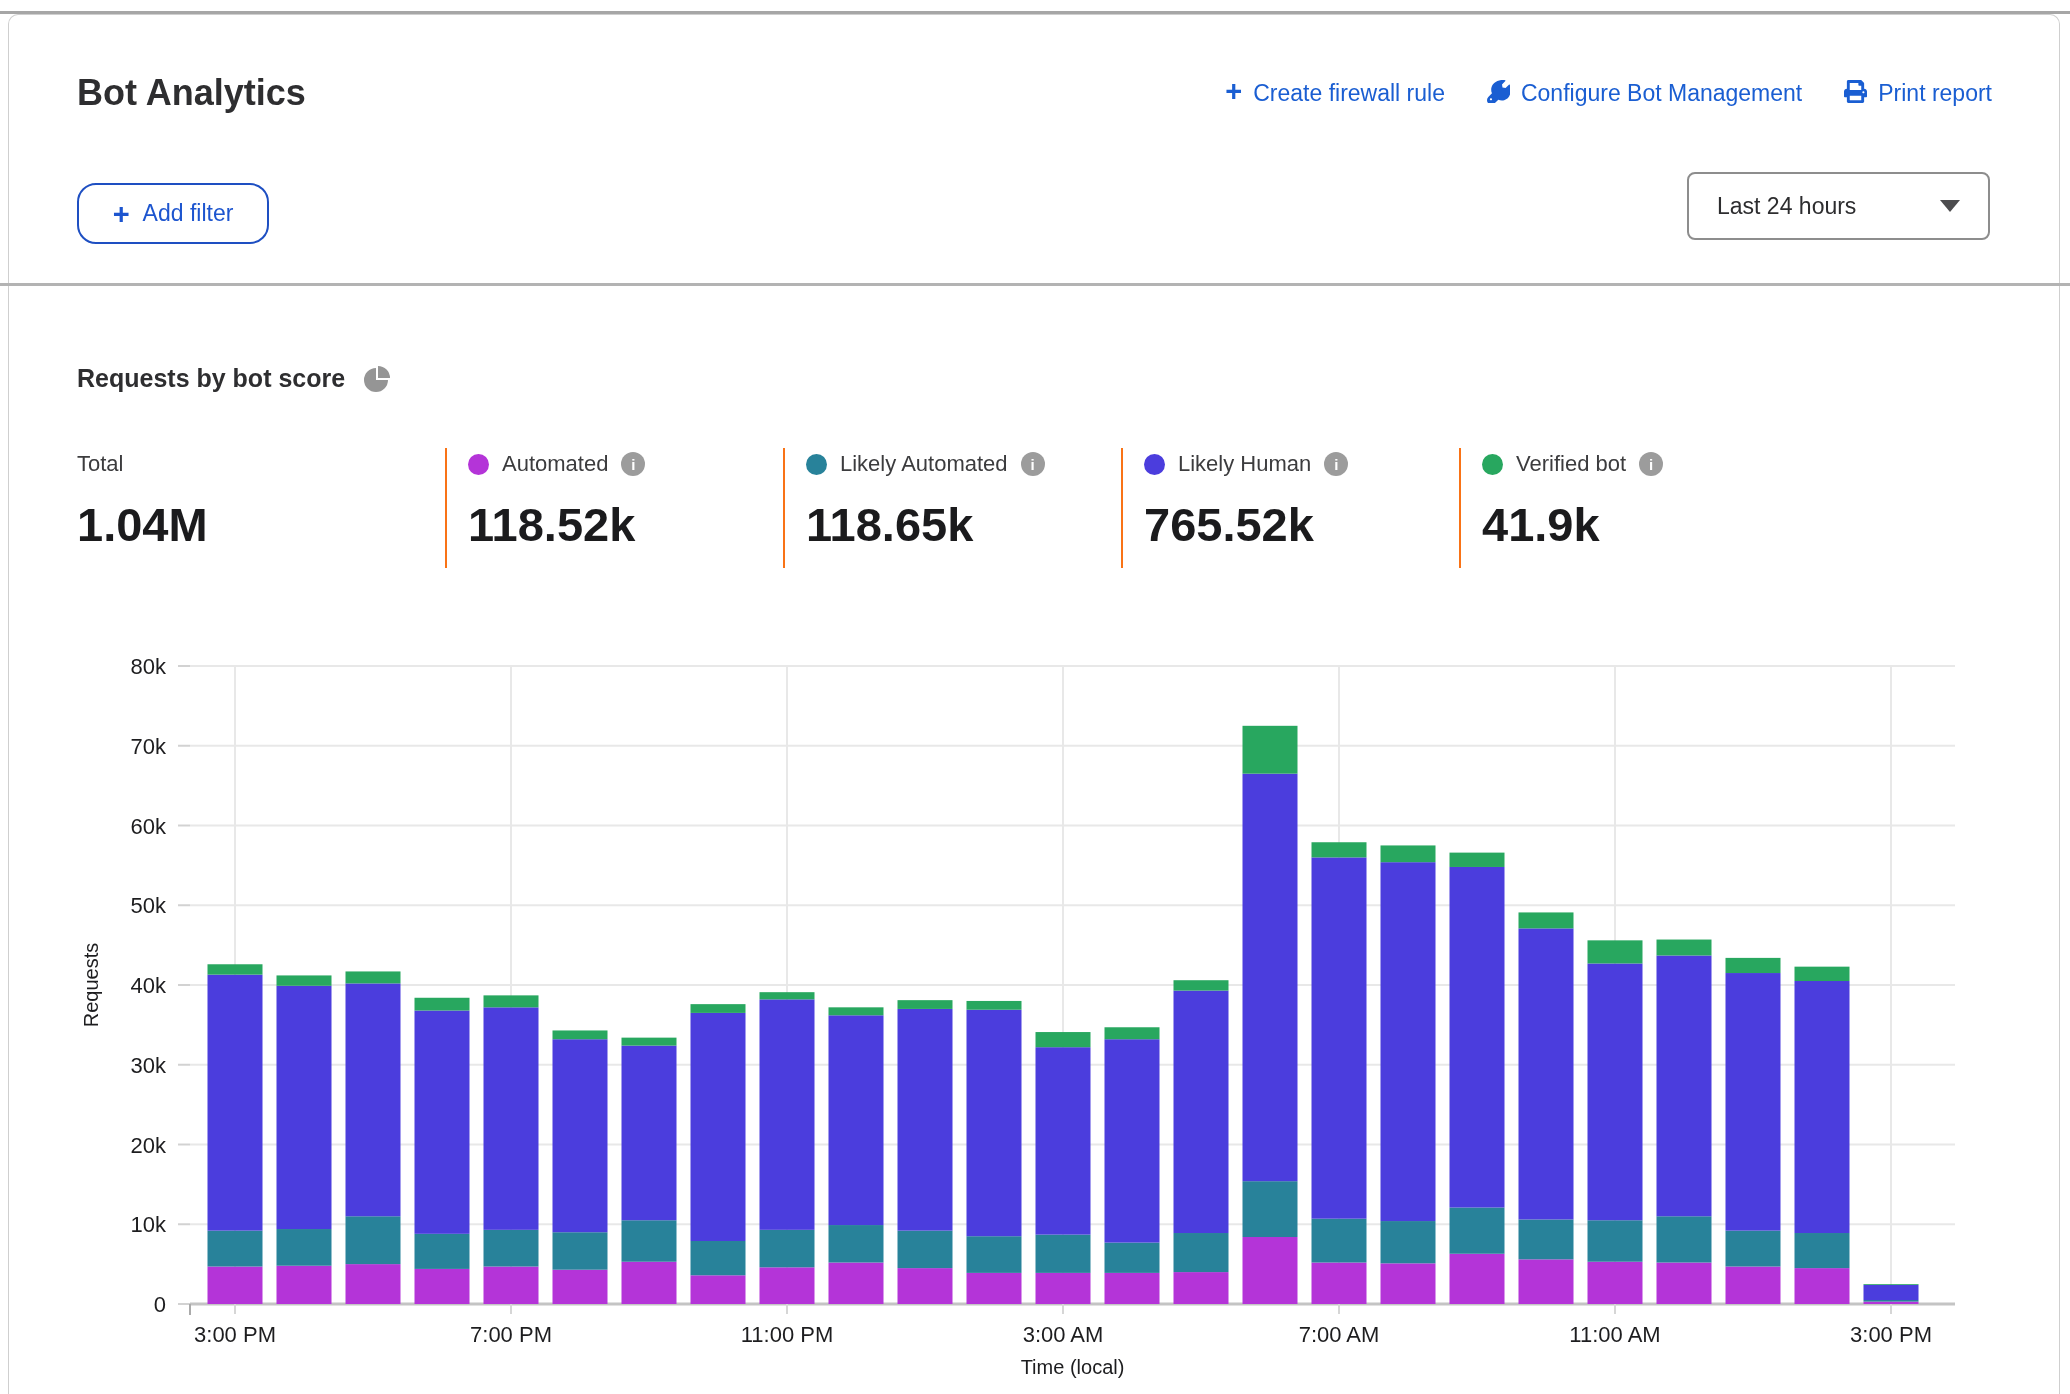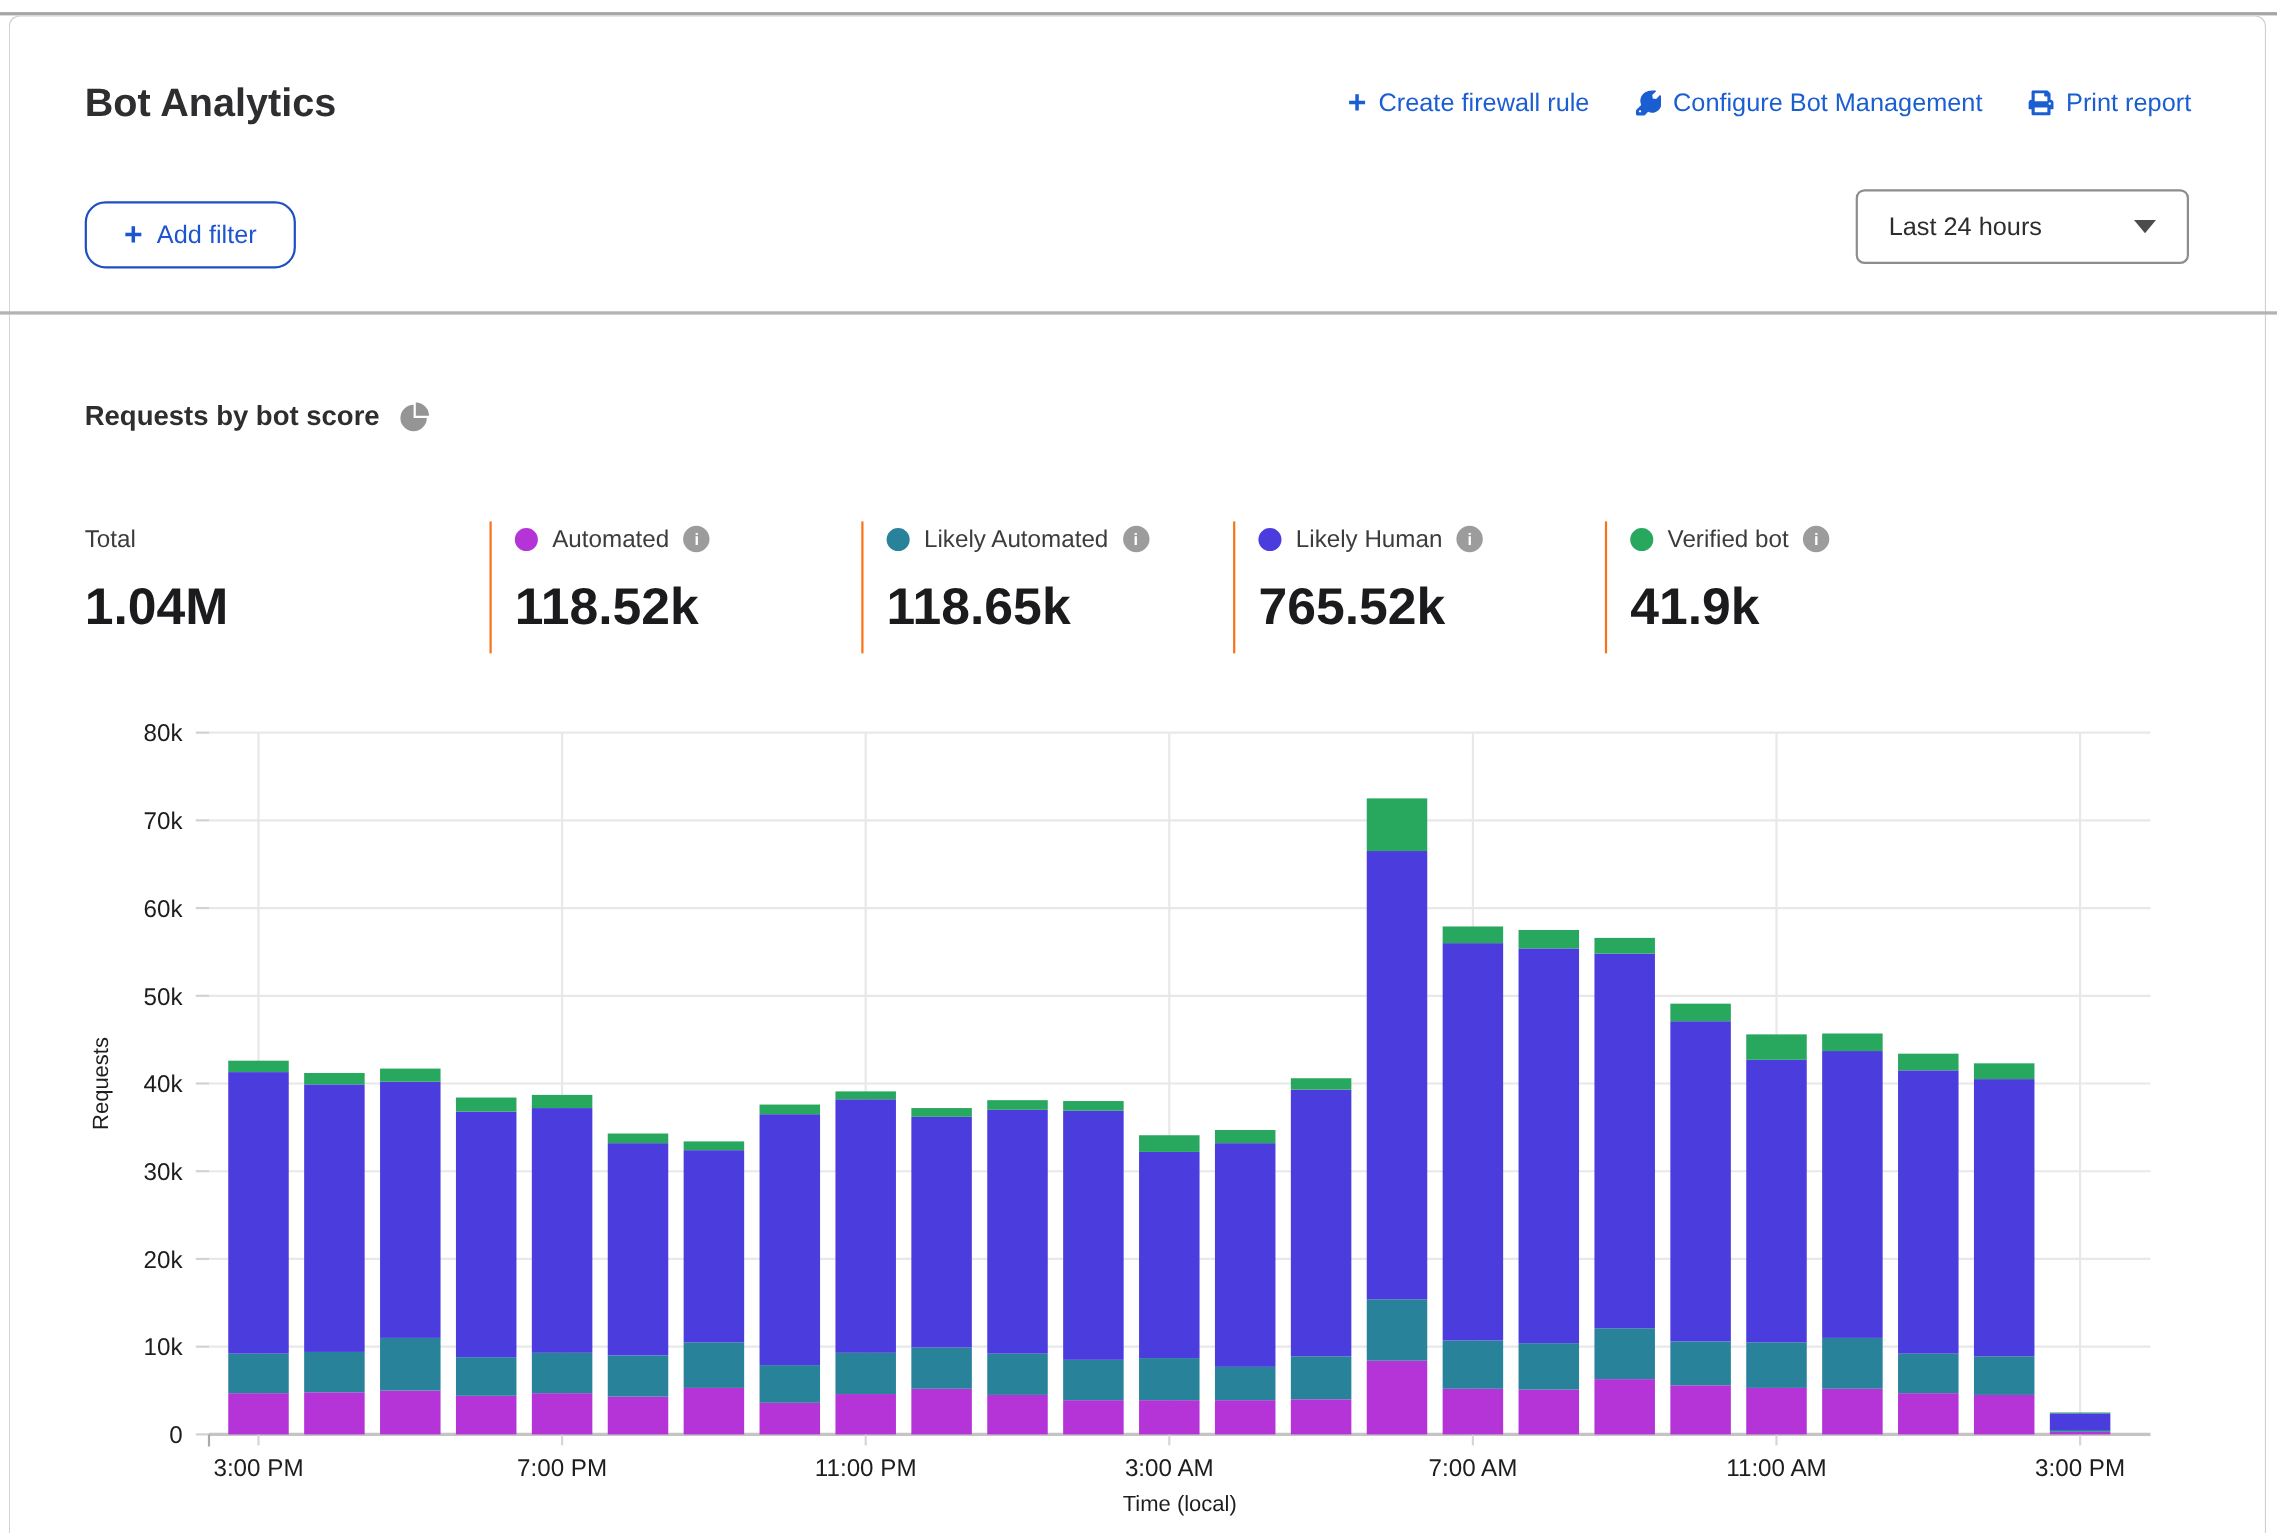--- a/index.html
+++ b/index.html
@@ -9,21 +9,21 @@
 
   .top-line { position:absolute; top:11px; left:0; width:2070px; height:3px; background:#a6a6a6; }
 
   .card { position:absolute; top:14px; left:8px; width:2052px; height:1380px;
           background:#fff; border:1px solid #cfcfcf; border-bottom:none;
           border-radius:10px 10px 0 0; }
 
   .page-title { position:absolute; left:77px; top:72px; font-size:36px; font-weight:700; color:#2e2e30; }
 
   .header-actions { position:absolute; top:80px; right:78px; display:flex; align-items:center; gap:42px; }
-  .action-link { display:flex; align-items:center; gap:11px; color:#1a5ed2; font-size:23px; cursor:pointer; }
+  .action-link { display:flex; gap:11px; color:#1a5ed2; font-size:23px; cursor:pointer; }
   .plus-glyph { font-size:29px; font-weight:600; line-height:22px; color:#1a5ed2; }
   .plus-glyph::after { content:"+"; }
   .action-svg { width:23px; height:23px; fill:#1a5ed2; }
 
   .add-filter-btn { position:absolute; left:77px; top:183px; width:192px; height:61px;
                     border:2px solid #1e4fc2; border-radius:19px; background:#fff;
                     display:flex; align-items:center; justify-content:center; gap:13px;
                     color:#1d55cf; font-size:23px; cursor:pointer; }
 
   .time-range { position:absolute; left:1687px; top:172px; width:303px; height:68px;
@@ -31,21 +31,21 @@
                 display:flex; align-items:center; justify-content:space-between;
                 padding:0 28px; font-size:23px; color:#2d2d2f; cursor:pointer; }
   .caret-down { width:0; height:0; border-left:10px solid transparent;
                 border-right:10px solid transparent; border-top:12px solid #4c4c4e; }
 
   .divider { position:absolute; top:283px; left:0; width:2070px; height:3px; background:#b3b3b3; }
 
   .section-heading { position:absolute; left:77px; top:364px; display:flex; align-items:center; gap:18px; }
   .section-title { font-size:25px; font-weight:700; color:#2e2e30; }
 
-  .stats-row { position:absolute; left:77px; top:448px; display:flex; height:120px;margin-top:26px; }
+  .stats-row { position:absolute; left:77px; top:448px; display:flex; height:120px; }
   .stat { width:338px; padding-left:21px; border-left:2px solid #f97316; }
   .stat.first { width:368px; padding-left:0; border-left:none; }
   .stat-label-row { display:flex; align-items:center; gap:13px; height:32px; font-size:22px; color:#3c3c3e; }
   .dot { width:21px; height:21px; border-radius:50%; flex:none; }
   .info-icon { width:24px; height:24px; border-radius:50%; background:#9c9c9c; color:#fff;
                display:flex; align-items:center; justify-content:center;
                font-size:15px; font-weight:700; flex:none; cursor:pointer; }
   .info-icon::after { content:"i"; }
   .stat-value { margin-top:17px; font-size:47px; font-weight:700; color:#1b1b1d; }
 

